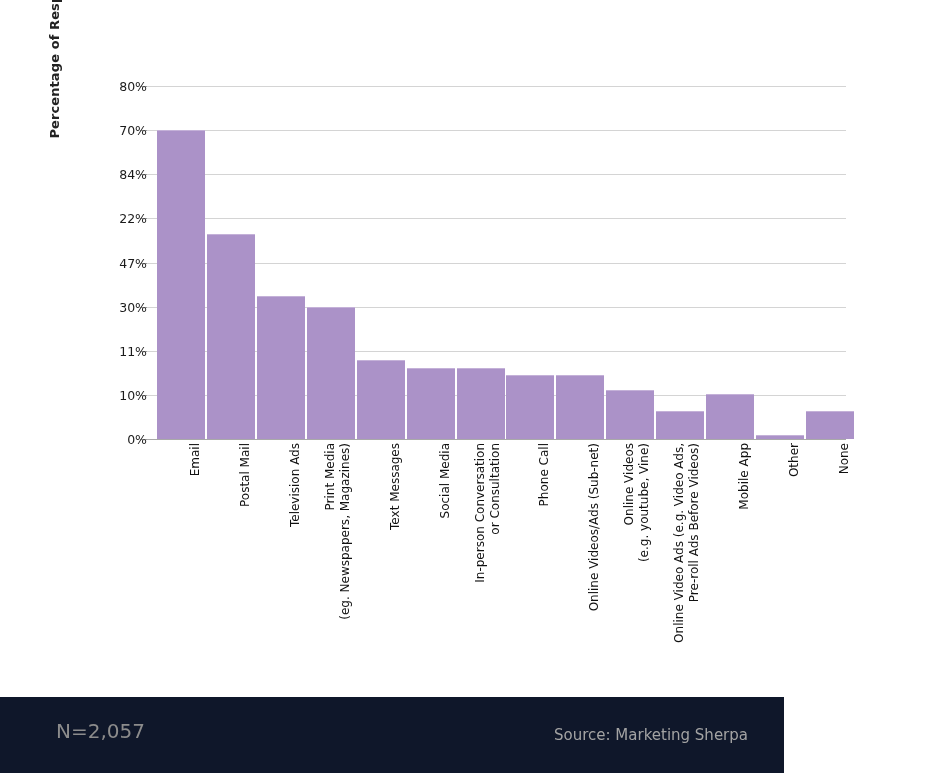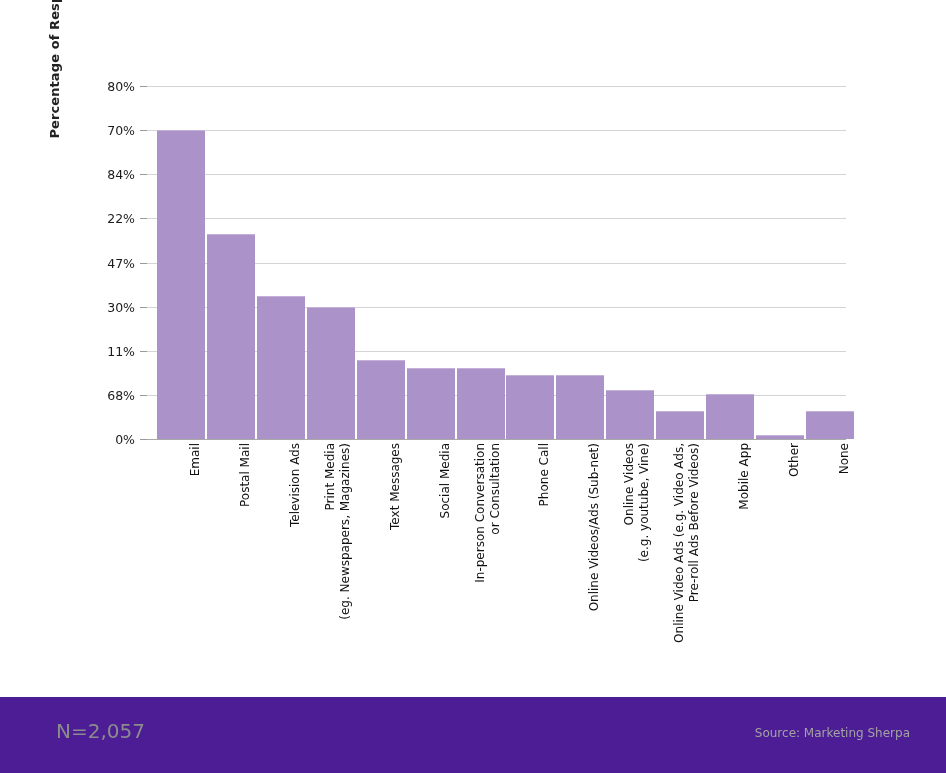--- a/index.html
+++ b/index.html
@@ -38,21 +38,21 @@
   .gridline {
     position: absolute; left: 0; width: 699px; height: 1px;
     background: #d4d4d4;
   }
   .gridline.baseline { background: #a9a9a9; height: 1px; }
   .tick {
     position: absolute; left: -7px; width: 7px; height: 1px; background: #9a9a9a;
   }
   .ylabel {
     position: absolute;
-    right: 100%; margin-right: 12px;
+    right: 100%; margin-right: 0;
     transform: translateY(-50%);
     font-size: 12.5px; color: #1b1b1b;
     white-space: nowrap;
   }
   .ylabel-wrap { position: absolute; left: 0; width: 1px; height: 1px; }
 
   
   .bars { position: absolute; left: 0; bottom: 0; width: 699px; height: 353px; }
   .bar {
     position: absolute; bottom: 0;
@@ -70,30 +70,30 @@
     white-space: nowrap;
     text-align: right;
     line-height: 15px;
   }
   .xlabel .l2 { display: block; }
   .xlabel.two-line { }
 
   
   .footer {
     position: absolute; left: 0; top: 697px;
-    width: 946px; height: 76px;
-    background: #4c1d95;
+    width: 784px; height: 76px;
+    background: #0f172a;
   }
   .footer-n {
     position: absolute; left: 56px; top: 22px;
     font-size: 20px; color: #8c8c8c;
   }
   .footer-source {
     position: absolute; right: 36px; top: 29px;
-    font-size: 12px; color: #a3a3a3;
+    font-size: 15px; color: #a3a3a3;
   }
 </style>
 </head>
 <body>
 
 <div id="root">
 
   <div class="chart-area">
 
     <div class="y-axis-title">Percentage of Respondents</div>
@@ -117,21 +117,21 @@
           <div class="gridline" style="top: 44.125px;"></div>
           <div class="tick" style="top: 44.125px;"></div>
           <div class="gridline" style="top: 0px;"></div>
           <div class="tick" style="top: 0px;"></div>
         </div>
       <div id="yticklabels">
           <div class="ylabel-wrap" style="top: 353px;">
             <div class="ylabel">0%</div>
           </div>
           <div class="ylabel-wrap" style="top: 308.875px;">
-            <div class="ylabel">68%</div>
+            <div class="ylabel">10%</div>
           </div>
           <div class="ylabel-wrap" style="top: 264.75px;">
             <div class="ylabel">11%</div>
           </div>
           <div class="ylabel-wrap" style="top: 220.625px; text-align: right;">
             <div class="ylabel">30%</div>
           </div>
           <div class="ylabel-wrap" style="top: 176.5px;">
             <div class="ylabel">47%</div>
           </div>

